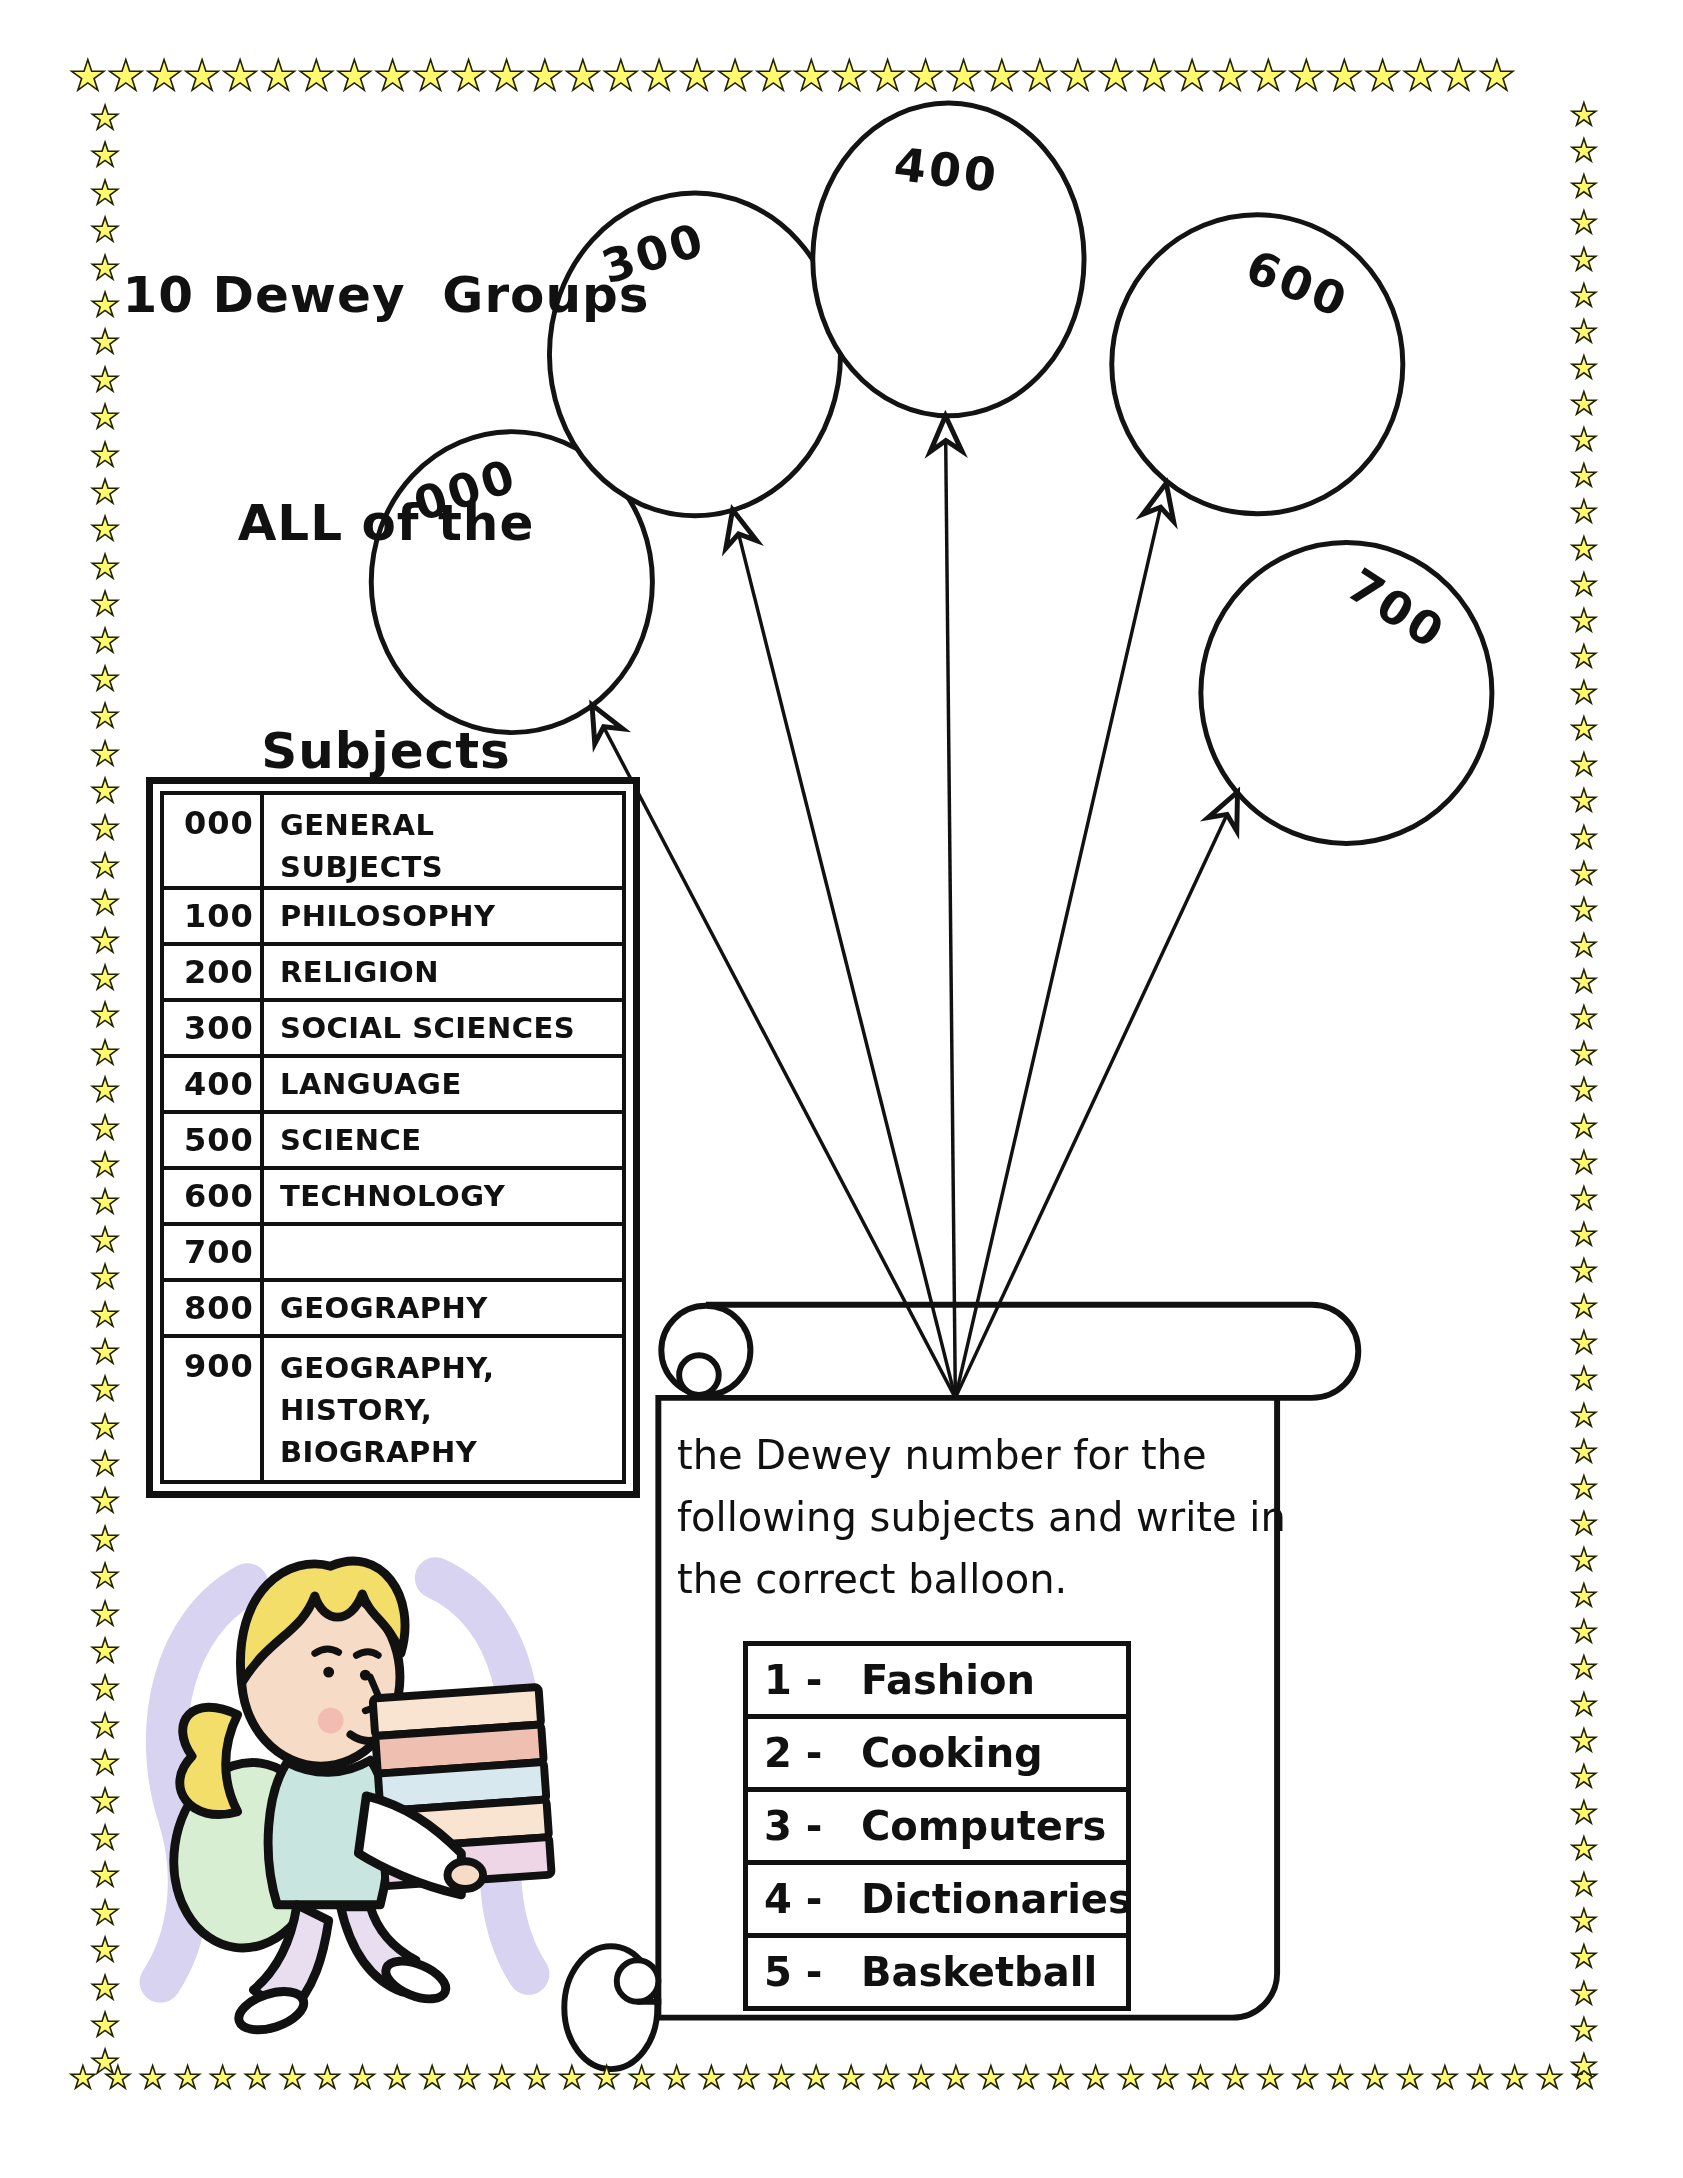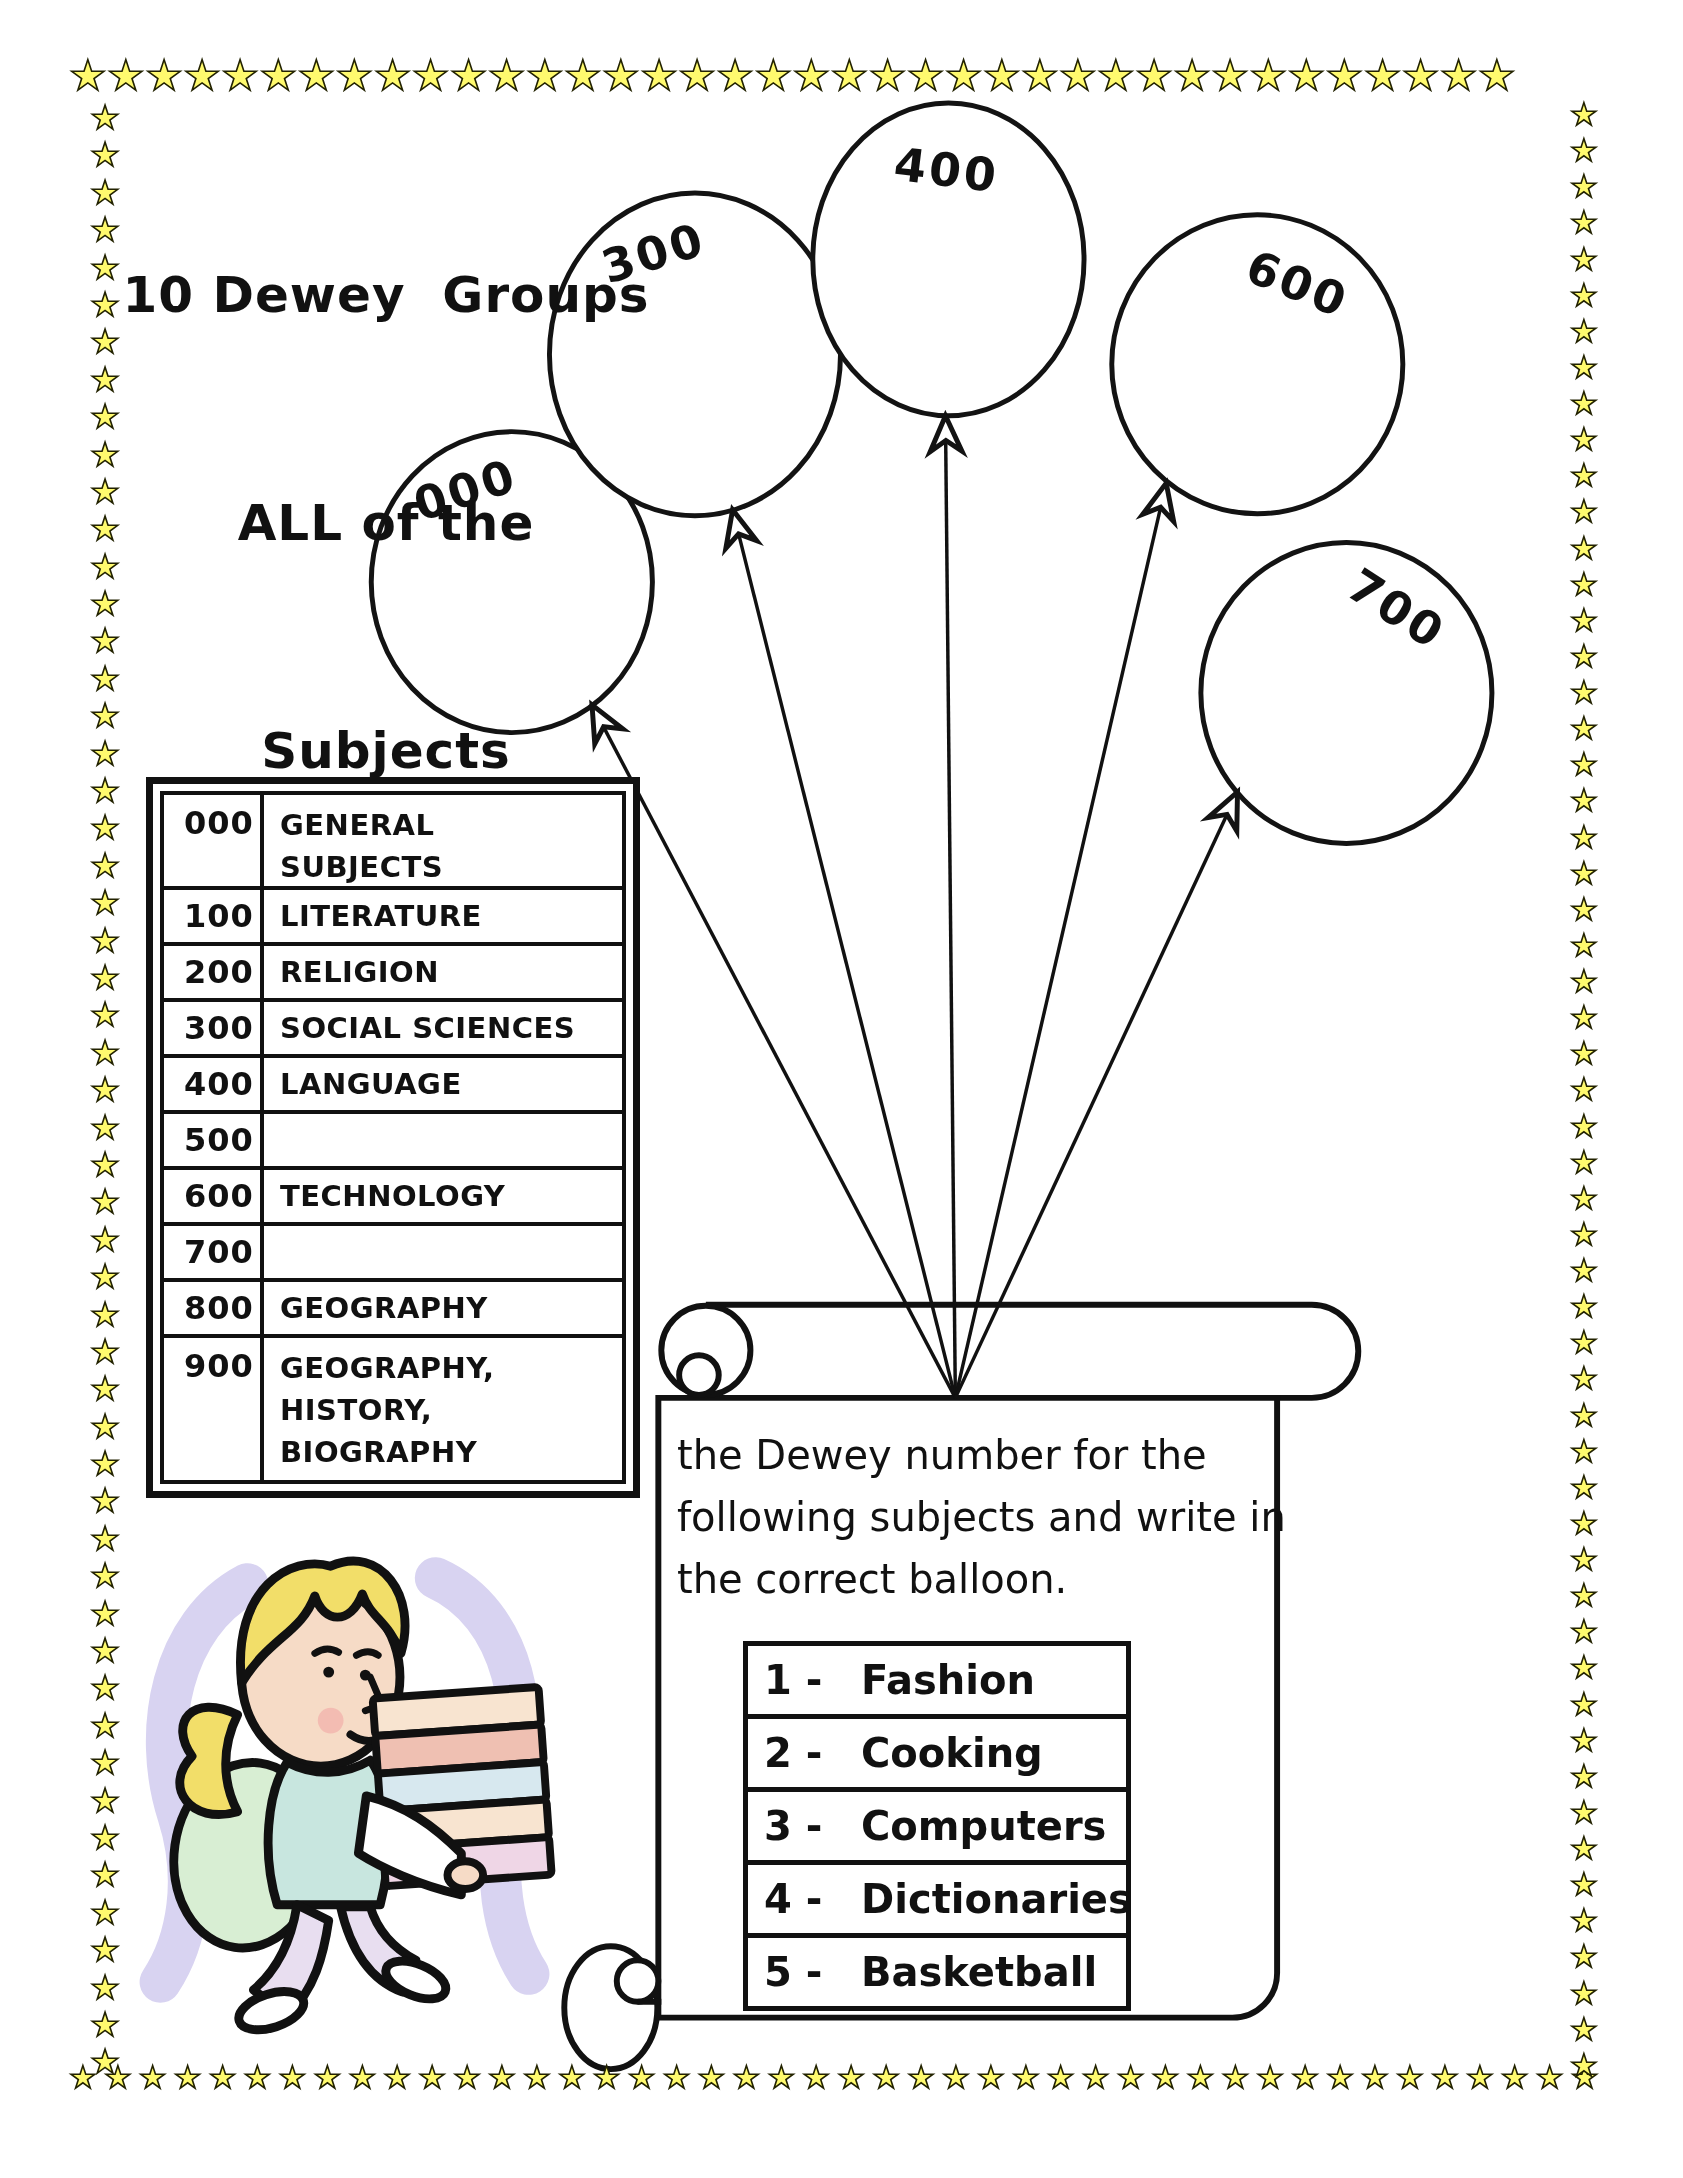--- a/index.html
+++ b/index.html
@@ -380,36 +380,37 @@
 
   <div class="abs dewey-outer">
     <div class="dewey-inner">
       <div class="dewey-row row-first row-multi">
         <div class="cell-code">000</div>
         <div class="cell-subject">GENERAL
 SUBJECTS</div>
       </div>
       <div class="dewey-row">
         <div class="cell-code">100</div>
-        <div class="cell-subject">LITERATURE</div>
+        <div class="cell-subject">PHILOSOPHY</div>
       </div>
       <div class="dewey-row">
         <div class="cell-code">200</div>
         <div class="cell-subject">RELIGION</div>
       </div>
       <div class="dewey-row">
         <div class="cell-code">300</div>
         <div class="cell-subject">SOCIAL SCIENCES</div>
       </div>
       <div class="dewey-row">
         <div class="cell-code">400</div>
         <div class="cell-subject">LANGUAGE</div>
       </div>
       <div class="dewey-row">
         <div class="cell-code">500</div>
+        <div class="cell-subject">SCIENCE</div>
       </div>
       <div class="dewey-row">
         <div class="cell-code">600</div>
         <div class="cell-subject">TECHNOLOGY</div>
       </div>
       <div class="dewey-row">
         <div class="cell-code">700</div>
       </div>
       <div class="dewey-row">
         <div class="cell-code">800</div>

